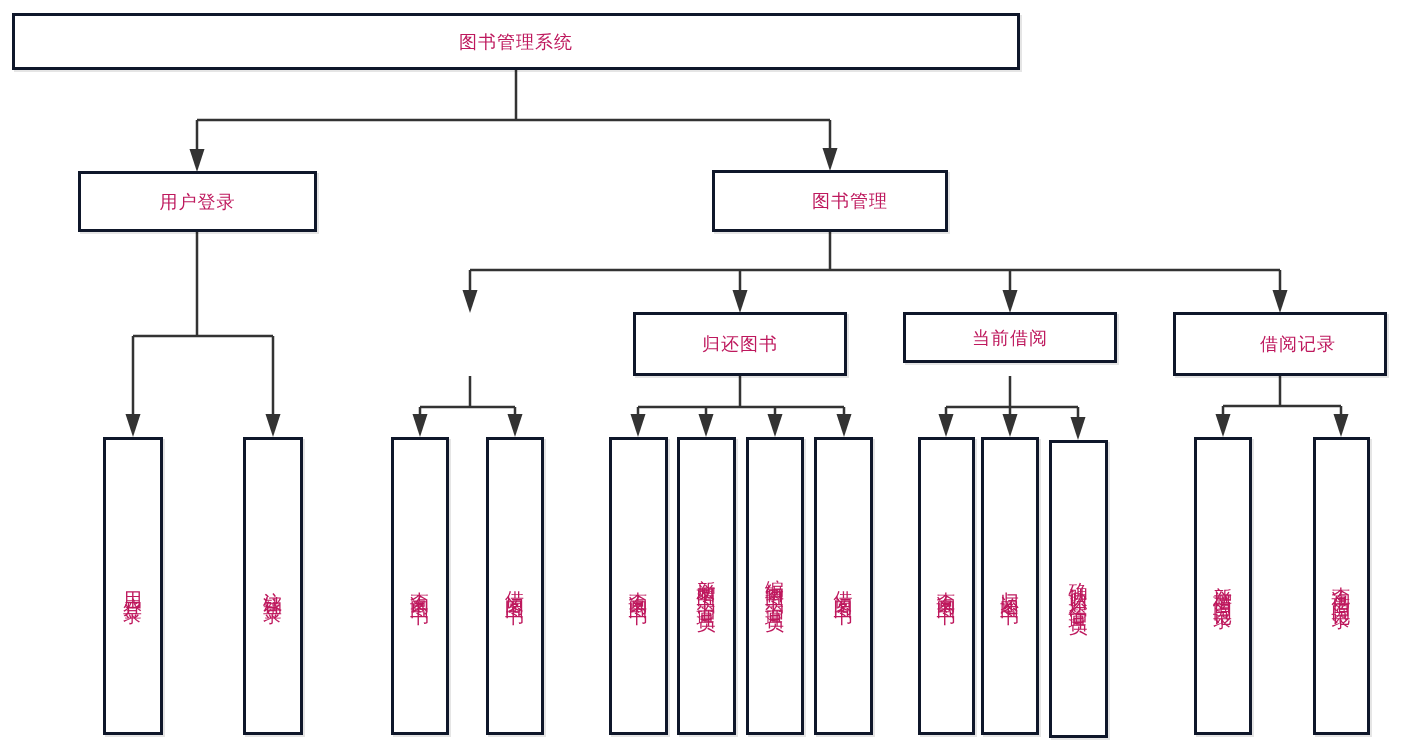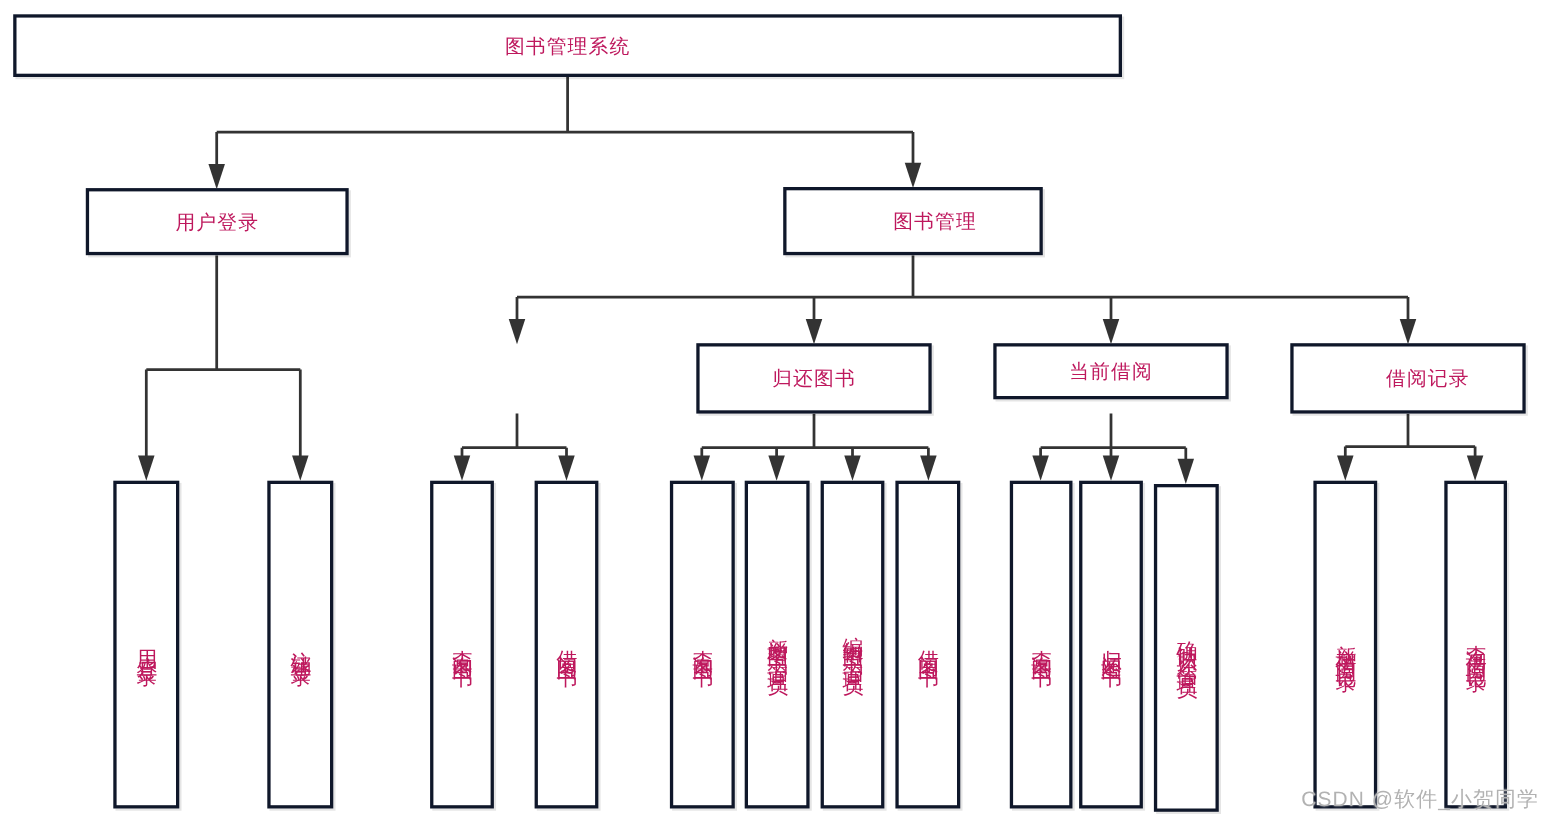--- a/index.html
+++ b/index.html
@@ -92,15 +92,14 @@
   <div class="box box-v" style="left:746px;top:437px;width:58px;height:298px;">编辑图书（管理员）</div>
   <div class="box box-v" style="left:814px;top:437px;width:59px;height:298px;">借阅图书</div>
 
   <div class="box box-v" style="left:918px;top:437px;width:57px;height:298px;">查询图书</div>
   <div class="box box-v" style="left:981px;top:437px;width:58px;height:298px;">归还图书</div>
   <div class="box box-v" style="left:1049px;top:440px;width:59px;height:298px;">确认归还（管理员）</div>
 
   <div class="box box-v" style="left:1194px;top:437px;width:58px;height:298px;">新增借阅记录</div>
   <div class="box box-v" style="left:1313px;top:437px;width:57px;height:298px;">查询借阅记录</div>
 
-  <div class="watermark" style="right:6px;top:714px;">CSDN @软件_小贺同学</div>
 
 </div>
 
 </body></html>

